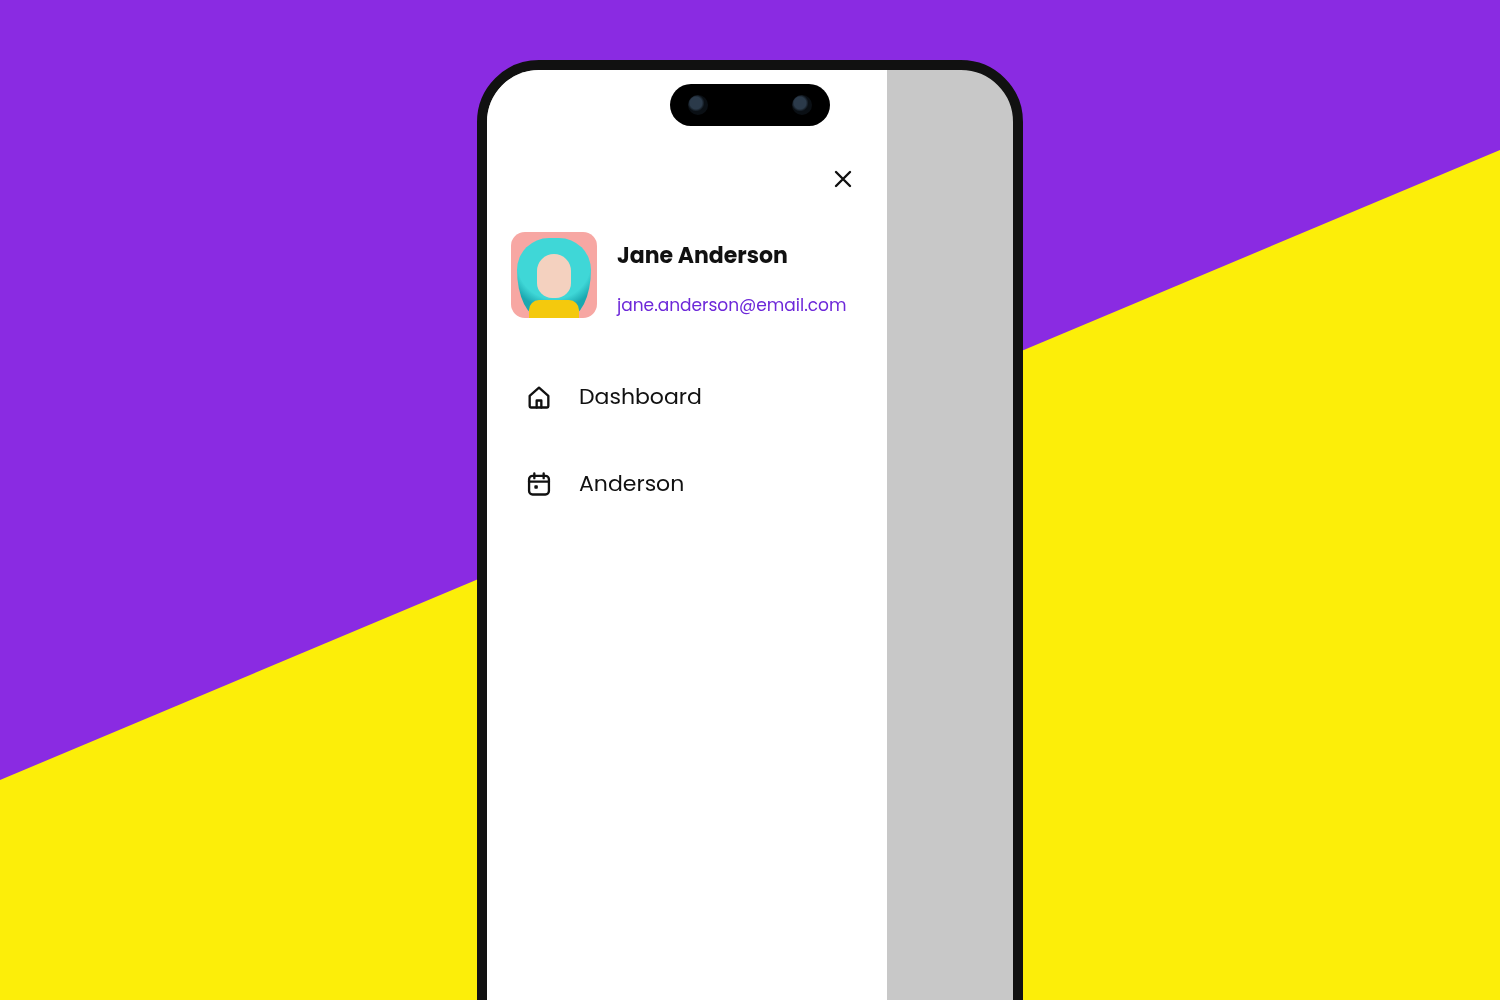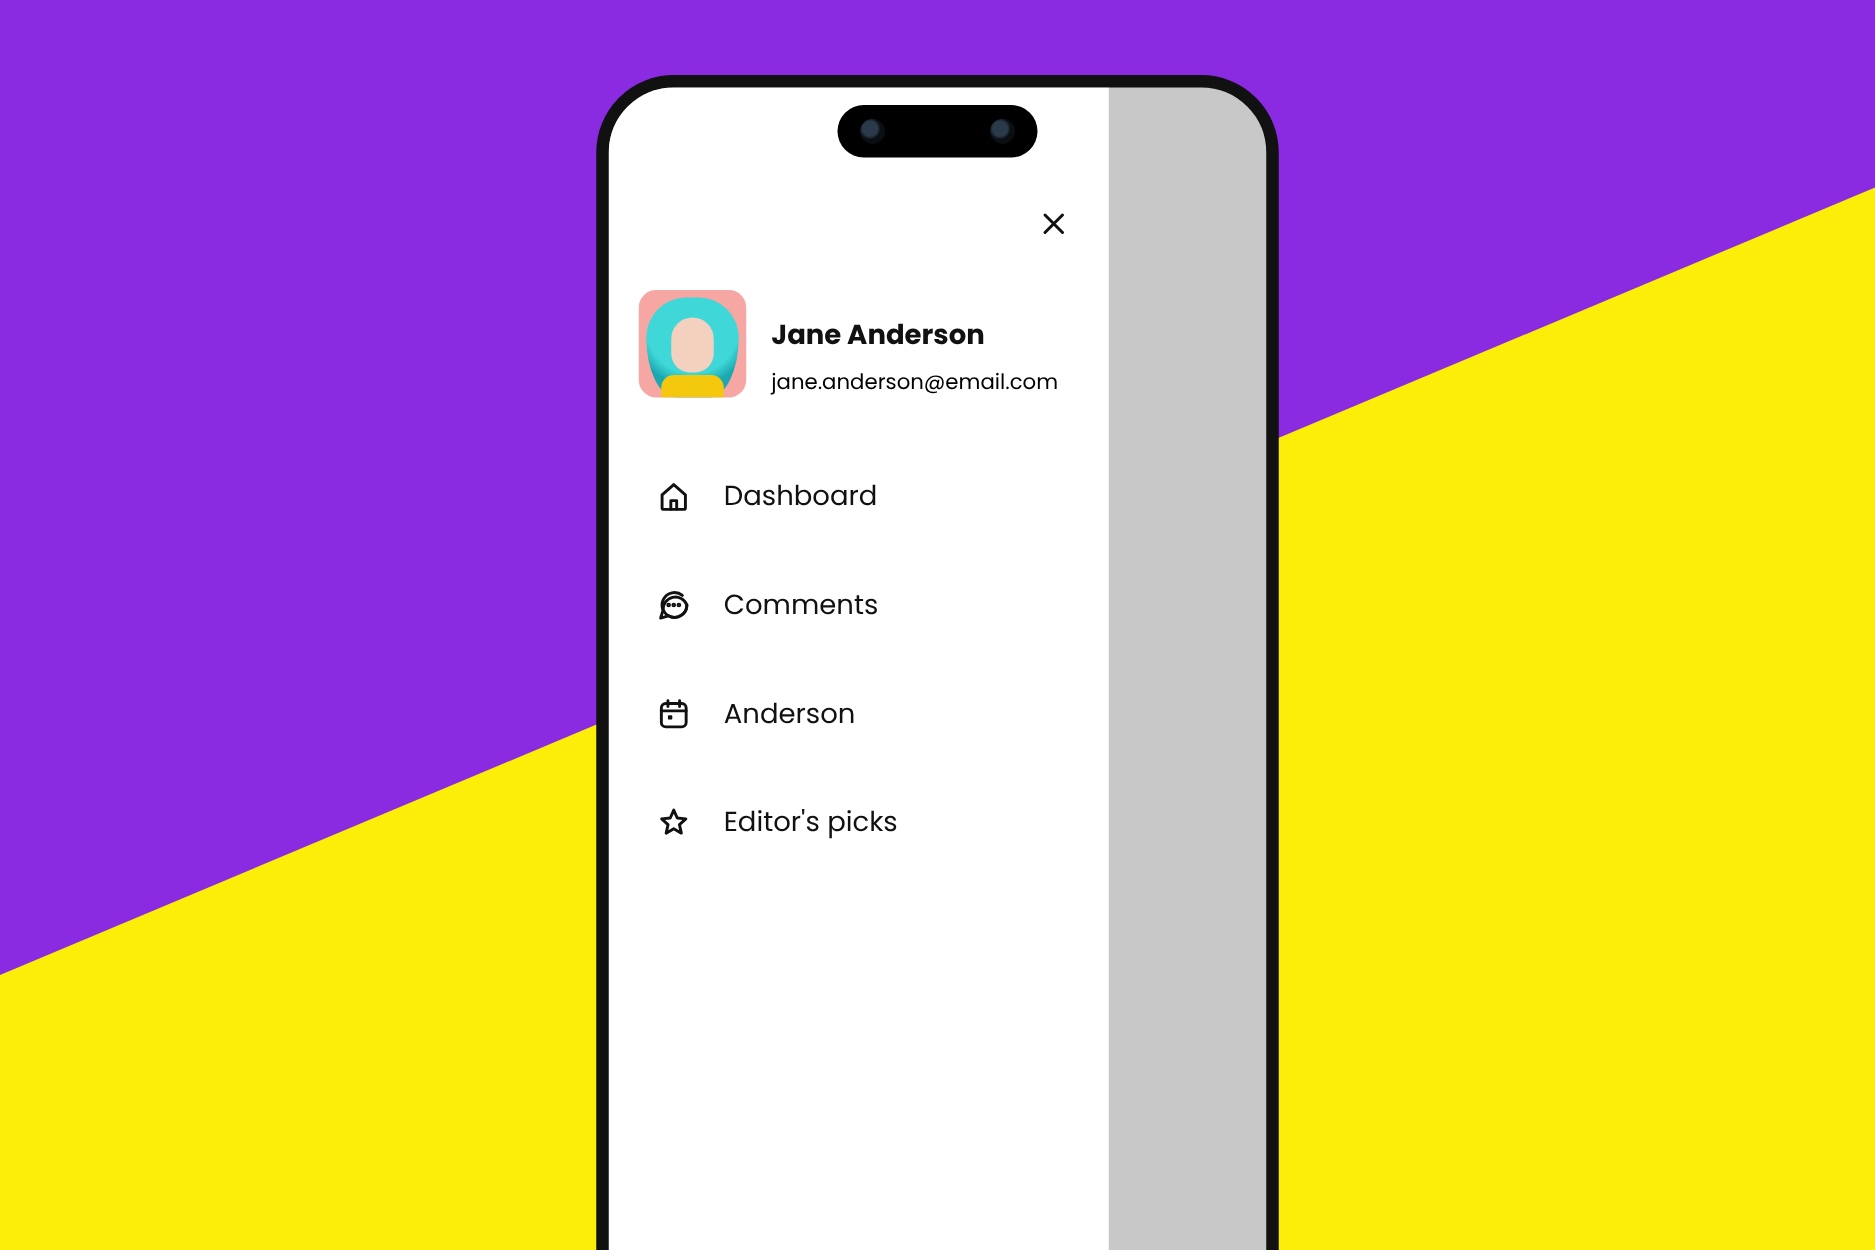--- a/index.html
+++ b/index.html
@@ -93,21 +93,21 @@
     position:absolute; top:22px; left:50%; transform:translateX(-50%);
     width:34px; height:44px;
     background:#f4d1bf;
     border-radius:18px 18px 16px 16px;
   }
   .avatar .shirt {
     position:absolute; bottom:0; left:18px; right:18px; height:18px;
     background:#f4c90d; border-radius:10px 10px 0 0;
   }
   .name { font-size:22px; font-weight:700; color:#111; }
-  .email { font-size:17px; color:#000000; margin-top:8px; }
+  .email { font-size:17px; color:#6d28d9; margin-top:20px; }
 
   .menu { margin-top: 62px; display:flex; flex-direction:column; gap: 54px; padding-left:14px;}
   .menu-item {
     display:flex; align-items:center; gap:26px;
     font-size:22px; color:#111;
     cursor:pointer;
   }
   .menu-item .ic { width:28px; height:28px; color:#111; flex-shrink:0; display:flex;align-items:center;justify-content:center;}
   .menu-item svg { width:28px; height:28px; stroke:#111; stroke-width:2; fill:none; stroke-linecap:round; stroke-linejoin:round;}
 </style>
@@ -146,53 +146,33 @@
         <span class="ic">
           <svg viewBox="0 0 24 24">
               <path d="M4 11 L12 4 L20 11 V20 a1 1 0 0 1 -1 1 H5 a1 1 0 0 1 -1 -1 Z"></path>
               <path d="M10 21 V15 H14 V21"></path>
             </svg>
         </span>
         <span>Dashboard</span>
       </div>
 
 
-      <div class="menu-item">
-        <span class="ic">
-          <svg viewBox="0 0 24 24">
-              <path d="M21 12 a8.5 8.5 0 1 1 -3.1 -6.6"></path>
-              <path d="M21 12 a8.5 8.5 0 0 1 -12.7 7.4 L3 21 l1.6 -5.3 A8.5 8.5 0 0 1 21 12 Z"></path>
-              <circle cx="8.5" cy="12" r="0.6" fill="#111"></circle>
-              <circle cx="12" cy="12" r="0.6" fill="#111"></circle>
-              <circle cx="15.5" cy="12" r="0.6" fill="#111"></circle>
-            </svg>
-        </span>
-        <span>Comments</span>
-      </div>
 
       <div class="menu-item">
         <span class="ic">
           <svg viewBox="0 0 24 24">
               <rect x="3.5" y="5" width="17" height="16" rx="3"></rect>
               <path d="M3.5 10 H20.5"></path>
               <path d="M8 3 V7 M16 3 V7"></path>
               <rect x="8" y="13" width="3" height="3" rx="0.8" fill="#111" stroke="none"></rect>
             </svg>
         </span>
         <span>Anderson</span>
       </div>
 
-      <div class="menu-item">
-        <span class="ic">
-          <svg viewBox="0 0 24 24">
-              <path d="M12 3.5 L14.4 8.9 L20.3 9.5 L15.9 13.5 L17.2 19.3 L12 16.3 L6.8 19.3 L8.1 13.5 L3.7 9.5 L9.6 8.9 Z"></path>
-            </svg>
-        </span>
-        <span>Editor's picks</span>
-      </div>
 
     </div>
   </div>
 
   <div class="notch">
     <div class="cam"></div>
     <div class="cam"></div>
   </div>
 
 </div>

